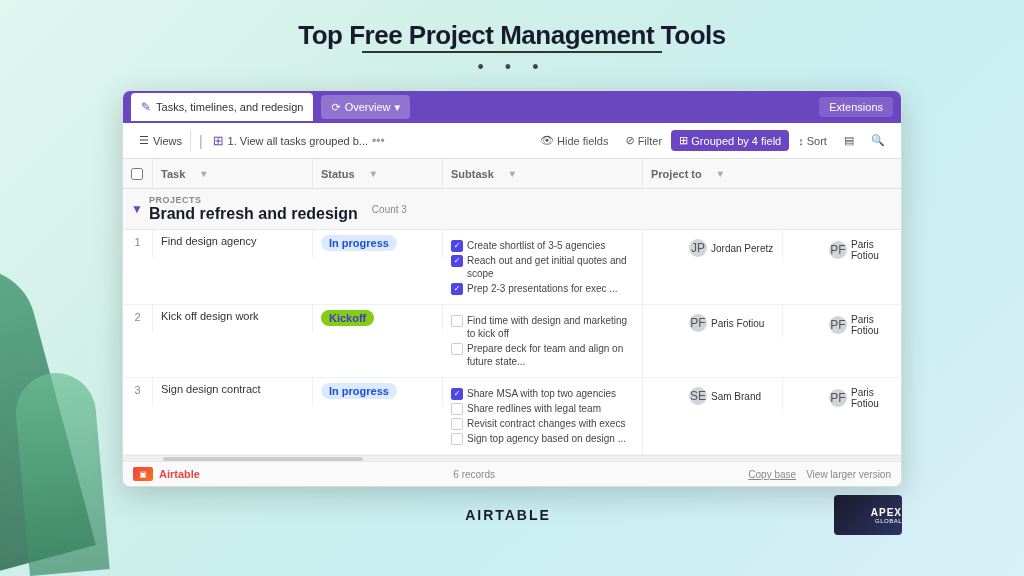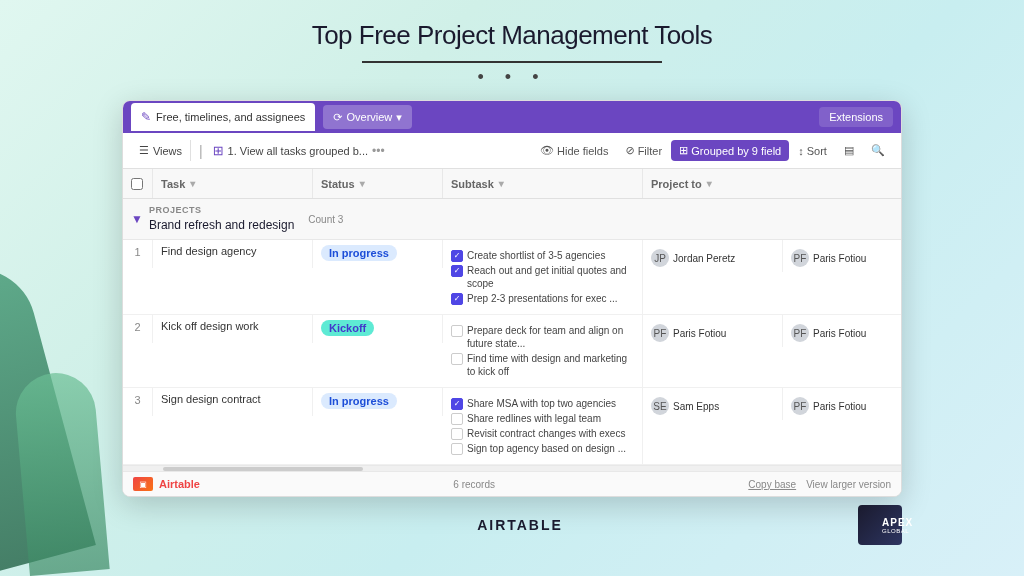--- a/index.html
+++ b/index.html
@@ -44,24 +44,24 @@
       top: 0; left: 0; right: 0; bottom: 0;
       display: flex;
       flex-direction: column;
       align-items: center;
       padding: 20px 40px 10px 40px;
     }
 
     
     .page-title {
       font-size: 26px;
-      font-weight: 400;
+      font-weight: 700;
       color: #1a1a2e;
       text-align: center;
-      margin-bottom: 10px;
+      margin-bottom: 0;
       letter-spacing: -0.5px;
     }
 
     .title-divider {
       width: 300px;
       height: 2px;
       background: #333;
       margin: 0 auto 4px auto;
     }
 
@@ -218,21 +218,21 @@
       align-items: center;
     }
 
     .th-cell {
       font-size: 11px;
       color: #666;
       font-weight: 600;
       padding: 0 8px;
       display: flex;
       align-items: center;
-      gap: 5px;
+      gap: 16px;
       border-right: 1px solid #e8e8e8;
       height: 100%;
     }
 
     .th-cell:last-child { border-right: none; }
 
     .sort-icon {
       color: #aaa;
       font-size: 10px;
     }
@@ -260,22 +260,22 @@
 
     .group-label-small {
       font-size: 9px;
       color: #888;
       font-weight: 600;
       letter-spacing: 0.5px;
       text-transform: uppercase;
     }
 
     .group-name {
-      font-size: 12px;
-      font-weight: 400;
+      font-size: 16px;
+      font-weight: 700;
       color: #1a1a2e;
     }
 
     .group-count {
       font-size: 10px;
       color: #888;
       margin-left: 8px;
     }
 
     
@@ -315,21 +315,21 @@
       font-weight: 600;
       white-space: nowrap;
     }
 
     .badge-inprogress {
       background: #dbeafe;
       color: #1d4ed8;
     }
 
     .badge-kickoff {
-      background: #5eead4;
+      background: #84cc16;
       color: #4338ca;
     }
 
     
     .subtask-list {
       display: flex;
       flex-direction: column;
       gap: 2px;
       padding: 4px 0;
     }
@@ -373,23 +373,24 @@
     }
 
     .avatar {
       width: 18px;
       height: 18px;
       border-radius: 50%;
       background: #d1d5db;
       display: flex;
       align-items: center;
       justify-content: center;
-      font-size: 10px;
+      font-size: 12px;
       color: #555;
       flex-shrink: 0;
+      margin-left: 38px;
     }
 
     
     .table-footer {
       display: flex;
       align-items: center;
       justify-content: space-between;
       padding: 5px 10px;
       border-top: 1px solid #e8e8e8;
       background: #fafafa;
@@ -448,26 +449,26 @@
     .bottom-label {
       font-size: 14px;
       font-weight: 800;
       color: #1a1a2e;
       letter-spacing: 2px;
       text-align: center;
       flex: 1;
     }
 
     .apex-logo {
-      width: 44px;
+      width: 68px;
       height: 40px;
       background: linear-gradient(135deg, #1a1a2e, #2d3561);
       border-radius: 4px;
       display: flex;
-      align-items: flex-start;
+      align-items: flex-end;
       justify-content: center;
       color: white;
       font-size: 8px;
       font-weight: 700;
       letter-spacing: 1px;
       flex-direction: column;
       padding-left: 24px;
     }
 
     .scrollbar-area {
@@ -497,21 +498,21 @@
 
   <h1 class="page-title">Top Free Project Management Tools</h1>
   <div class="title-divider"></div>
   <div class="title-dots">• • •</div>
 
   <div class="app-window">
 
     <div class="top-bar">
       <div class="top-bar-tab">
         <span class="top-bar-tab-icon">✎</span>
-        <span>Free, timelines, and assignees</span>
+        <span>Tasks, timelines, and redesign</span>
       </div>
       <div class="top-bar-overview">
         <span>⟳</span>
         <span>Overview</span>
         <span>▾</span>
       </div>
       <div class="top-bar-extensions">Extensions</div>
     </div>
 
     <div class="toolbar">
@@ -529,21 +530,21 @@
         <div class="toolbar-btn">
           <span>👁</span>
           <span>Hide fields</span>
         </div>
         <div class="toolbar-btn">
           <span>⊘</span>
           <span>Filter</span>
         </div>
         <div class="toolbar-btn-active">
           <span>⊞</span>
-          <span>Grouped by 9 field</span>
+          <span>Grouped by 4 field</span>
         </div>
         <div class="toolbar-btn">
           <span>↕</span>
           <span>Sort</span>
         </div>
         <div class="toolbar-btn">
           <span>▤</span>
         </div>
         <div class="toolbar-btn">
           <span>🔍</span>
@@ -633,25 +634,25 @@
         <div class="td-cell">
           <span>Kick off design work</span>
         </div>
         <div class="td-cell">
           <span class="badge badge-kickoff">Kickoff</span>
         </div>
         <div class="td-cell">
           <div class="subtask-list">
             <div class="subtask-item">
               <div class="subtask-check"></div>
+              <span>Find time with design and marketing to kick off</span>
+            </div>
+            <div class="subtask-item">
+              <div class="subtask-check"></div>
               <span>Prepare deck for team and align on future state...</span>
-            </div>
-            <div class="subtask-item">
-              <div class="subtask-check"></div>
-              <span>Find time with design and marketing to kick off</span>
             </div>
           </div>
         </div>
         <div class="td-cell">
           <div class="assignee">
             <div class="avatar">PF</div>
             <span>Paris Fotiou</span>
           </div>
         </div>
         <div class="td-cell">
@@ -689,21 +690,21 @@
             </div>
             <div class="subtask-item">
               <div class="subtask-check"></div>
               <span>Sign top agency based on design ...</span>
             </div>
           </div>
         </div>
         <div class="td-cell">
           <div class="assignee">
             <div class="avatar">SE</div>
-            <span>Sam Epps</span>
+            <span>Sam Brand</span>
           </div>
         </div>
         <div class="td-cell">
           <div class="assignee">
             <div class="avatar">PF</div>
             <span>Paris Fotiou</span>
           </div>
         </div>
 
       </div>

